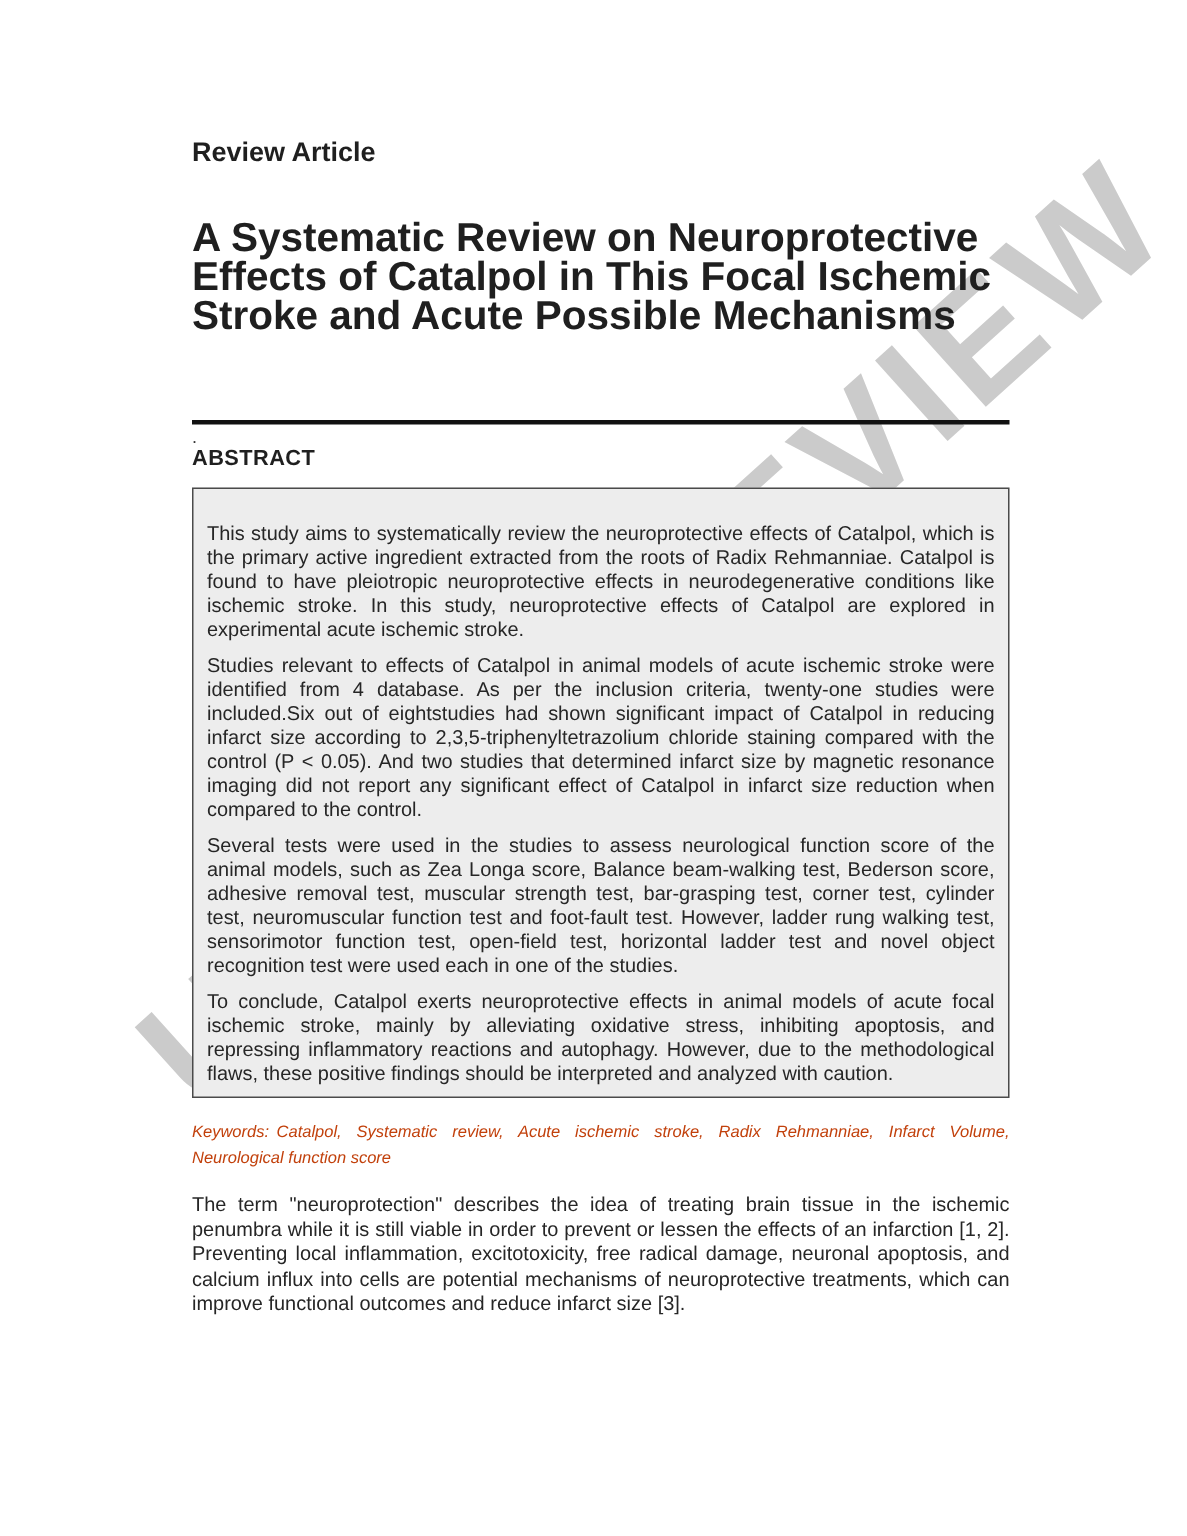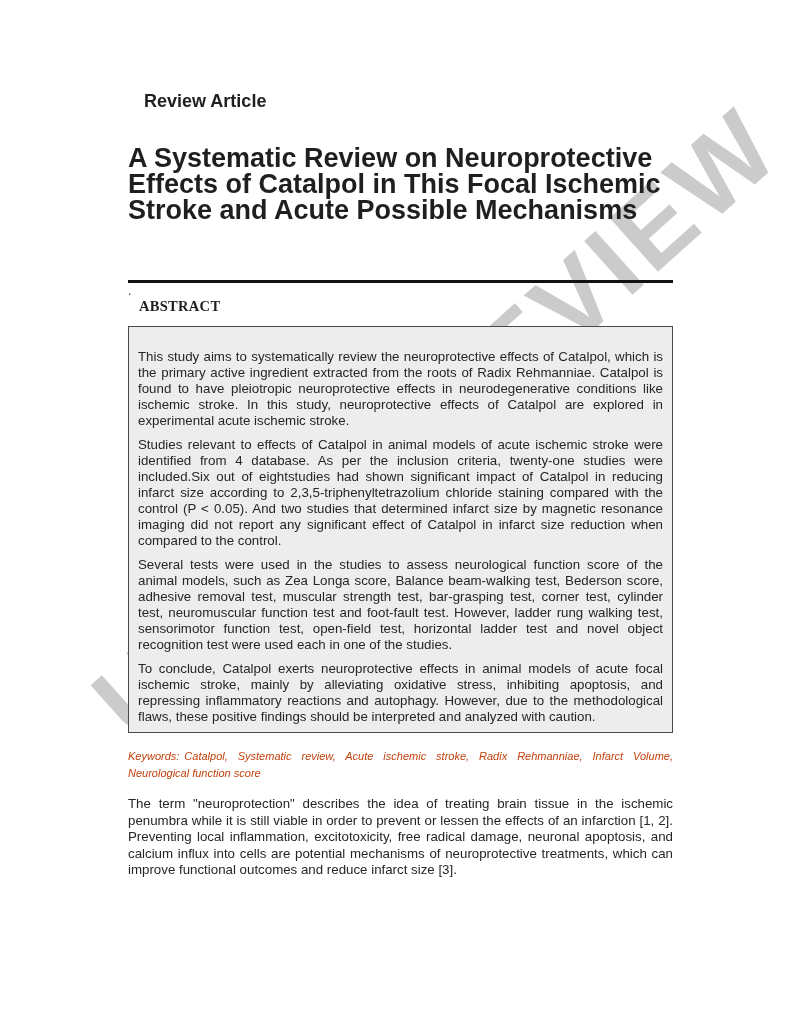--- a/index.html
+++ b/index.html
@@ -30,21 +30,21 @@
     position: absolute;
     z-index: 1;
     left: 128px;
     top: 90px;
     width: 545px;
   }
   .type-label {
     font-size: 18px;
     font-weight: bold;
     line-height: 22px;
-    margin: 0 0 33px 16px;
+    margin: 0 0 33px 0;
   }
   .title {
     font-size: 27px;
     font-weight: bold;
     line-height: 26px;
     margin: 0;
   }
   .rule {
     height: 3px;
     background: #111111;
@@ -54,23 +54,22 @@
   }
   .stray-period {
     font-size: 12px;
     line-height: 10px;
     margin-top: 3px;
     color: #333333;
   }
   .abstract-heading {
     font-size: 14.5px;
     font-weight: bold;
-    margin: 2px 0 0 11px;
+    margin: 2px 0 0 0;
     letter-spacing: 0.3px;
-    font-family: Liberation Serif, serif;
   }
   .abstract-box {
     margin-top: 11px;
     background: #ededed;
     border: 1px solid #4a4a4a;
     padding: 22px 9px 7px 9px;
   }
   .abstract-box p {
     font-size: 13.3px;
     line-height: 16px;

